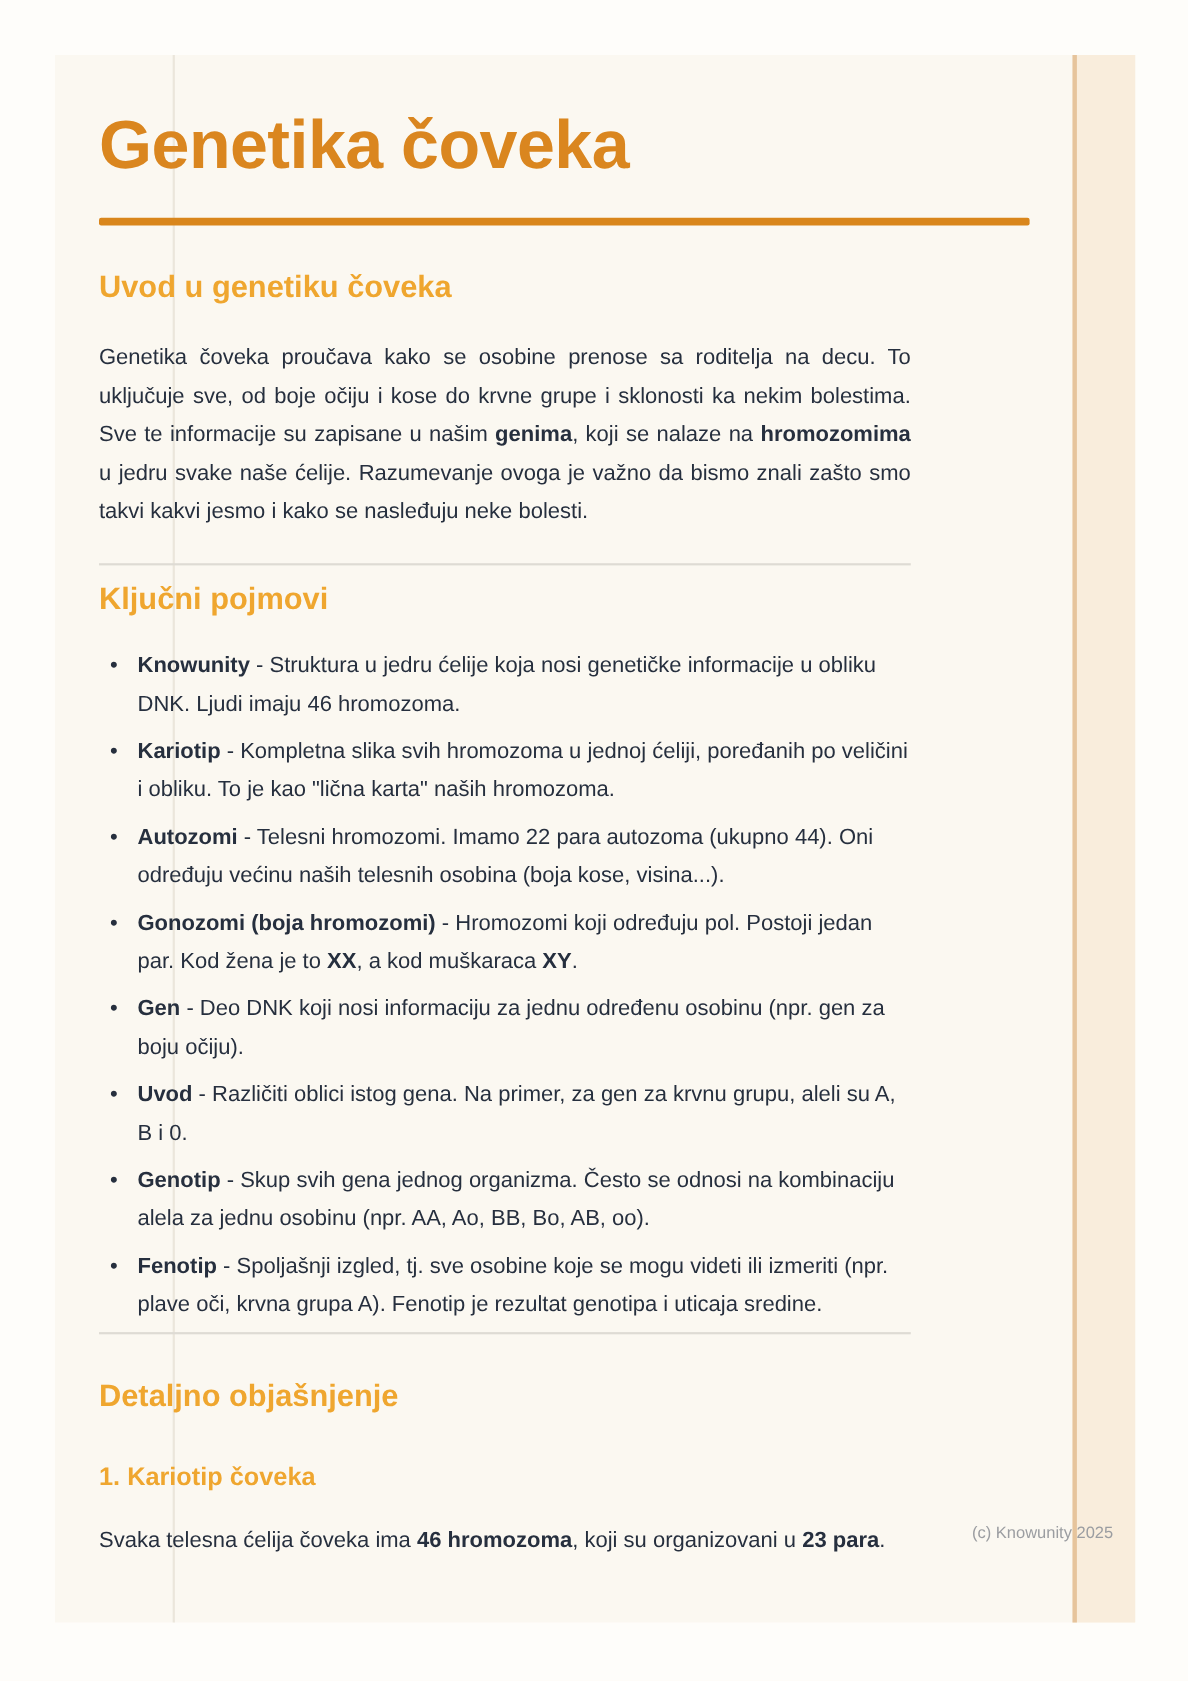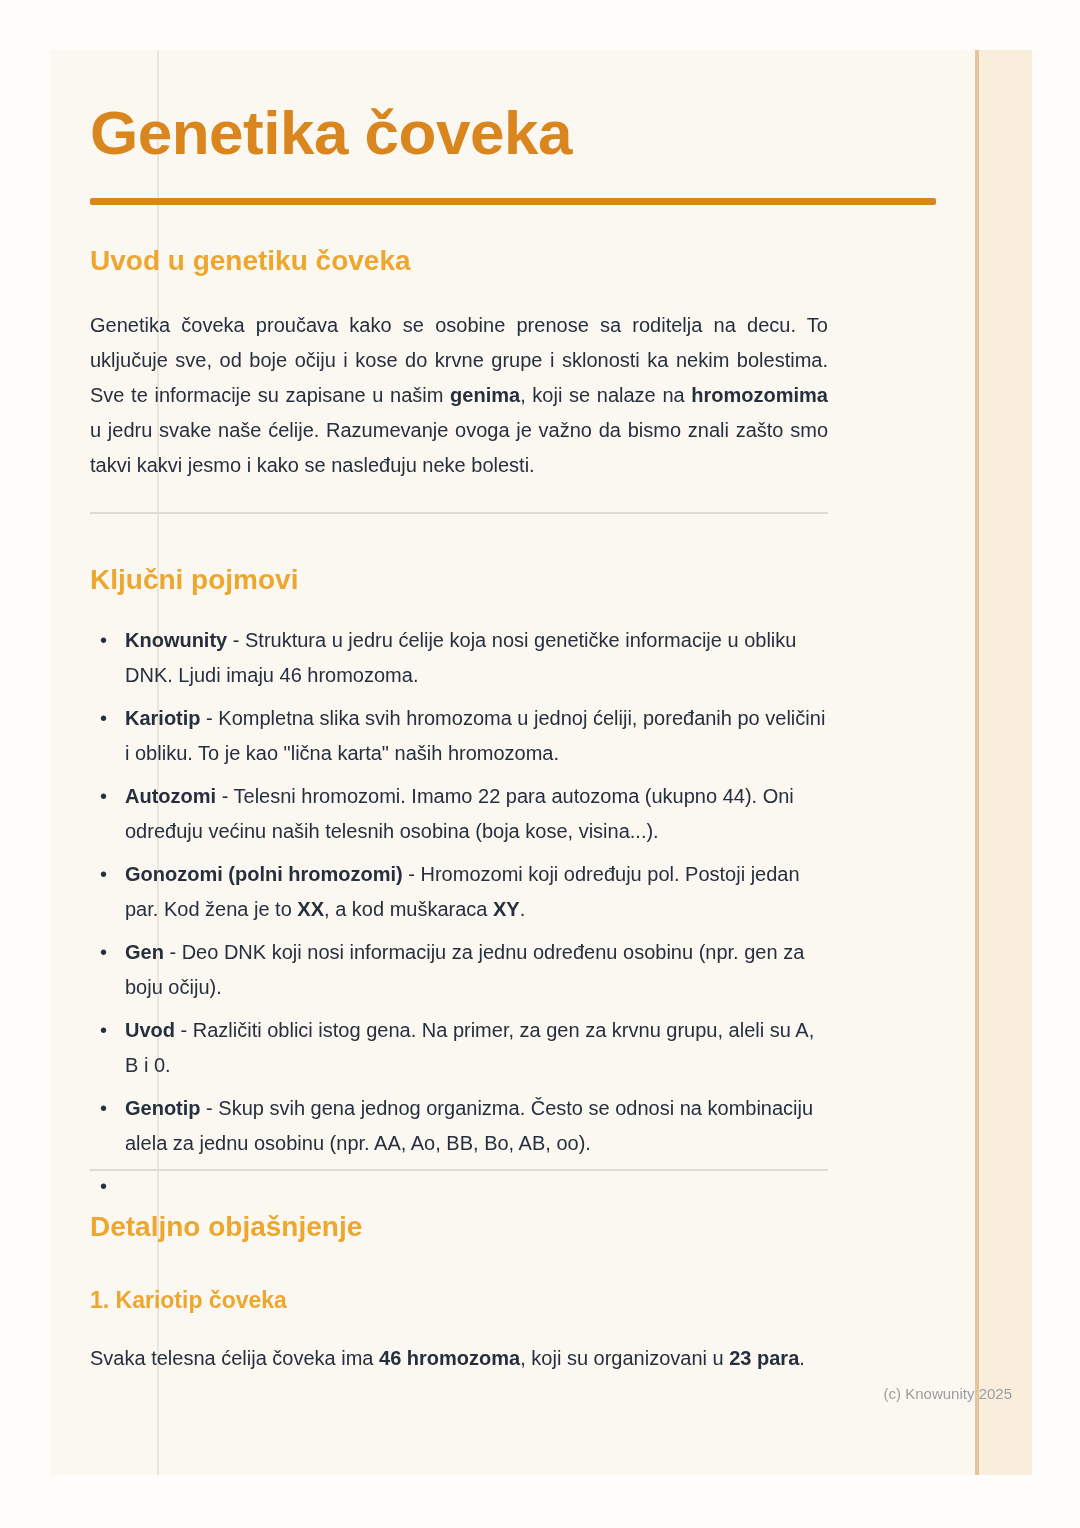--- a/index.html
+++ b/index.html
@@ -53,21 +53,21 @@
     width:846px;height:7px;
     background:var(--rule-orange);
     border-radius:2px;
   }
   h2{
     margin:0;
     font-size:28px;line-height:34px;font-weight:700;
     color:var(--heading-orange);
   }
   h2.h-intro{margin-top:39px;}
-  h2.h-terms{margin-top:49px;}
+  h2.h-terms{margin-top:14px;}
   h2.h-details{margin-top:39px;}
   h3{
     margin:42px 0 0 0;
     font-size:23px;line-height:28px;font-weight:700;
     color:var(--heading-orange);
   }
   .para{
     margin:0;
     font-size:20px;line-height:35px;
     color:var(--text-dark);
@@ -120,25 +120,25 @@
     <h2 class="h-intro">Uvod u genetiku čoveka</h2>
     <p class="para justify p-intro"><span>Genetika čoveka proučava kako se osobine prenose sa roditelja na decu. To uključuje sve, od boje očiju i kose do krvne grupe i sklonosti ka nekim bolestima. Sve te informacije su zapisane u našim </span><strong>genima</strong><span>, koji se nalaze na </span><strong>hromozomima</strong><span> u jedru svake naše ćelije. Razumevanje ovoga je važno da bismo znali zašto smo takvi kakvi jesmo i kako se nasleđuju neke bolesti.</span></p>
 
     <hr class="divider d1">
 
     <h2 class="h-terms">Ključni pojmovi</h2>
     <ul class="terms">
         <li><span class="bullet">•</span><span class="li-text"><strong>Knowunity</strong><span> - Struktura u jedru ćelije koja nosi genetičke informacije u obliku DNK. Ljudi imaju 46 hromozoma.</span></span></li>
         <li><span class="bullet">•</span><span class="li-text"><strong>Kariotip</strong><span> - Kompletna slika svih hromozoma u jednoj ćeliji, poređanih po veličini i obliku. To je kao "lična karta" naših hromozoma.</span></span></li>
         <li><span class="bullet">•</span><span class="li-text"><strong>Autozomi</strong><span> - Telesni hromozomi. Imamo 22 para autozoma (ukupno 44). Oni određuju većinu naših telesnih osobina (boja kose, visina...).</span></span></li>
-        <li><span class="bullet">•</span><span class="li-text"><strong>Gonozomi (polni hromozomi)</strong><span> - Hromozomi koji određuju pol. Postoji jedan par. Kod žena je to </span><strong>XX</strong><span>, a kod muškaraca </span><strong>XY</strong><span>.</span></span></li>
+        <li><span class="bullet">•</span><span class="li-text"><strong>Gonozomi (boja hromozomi)</strong><span> - Hromozomi koji određuju pol. Postoji jedan par. Kod žena je to </span><strong>XX</strong><span>, a kod muškaraca </span><strong>XY</strong><span>.</span></span></li>
         <li><span class="bullet">•</span><span class="li-text"><strong>Gen</strong><span> - Deo DNK koji nosi informaciju za jednu određenu osobinu (npr. gen za boju očiju).</span></span></li>
         <li><span class="bullet">•</span><span class="li-text"><strong>Uvod</strong><span> - Različiti oblici istog gena. Na primer, za gen za krvnu grupu, aleli su A, B i 0.</span></span></li>
         <li><span class="bullet">•</span><span class="li-text"><strong>Genotip</strong><span> - Skup svih gena jednog organizma. Često se odnosi na kombinaciju alela za jednu osobinu (npr. AA, Ao, BB, Bo, AB, oo).</span></span></li>
-        <li><span class="bullet">•</span></li>
+        <li><span class="bullet">•</span><span class="li-text"><strong>Fenotip</strong><span> - Spoljašnji izgled, tj. sve osobine koje se mogu videti ili izmeriti (npr. plave oči, krvna grupa A). Fenotip je rezultat genotipa i uticaja sredine.</span></span></li>
       </ul>
 
     <hr class="divider d2">
 
     <h2 class="h-details">Detaljno objašnjenje</h2>
     <h3>1. Kariotip čoveka</h3>
     <p class="para justify p-details"><span>Svaka telesna ćelija čoveka ima </span><strong>46 hromozoma</strong><span>, koji su organizovani u </span><strong>23 para</strong><span>.</span></p>
   </div>
 
   <div class="watermark">(c) Knowunity 2025</div>

